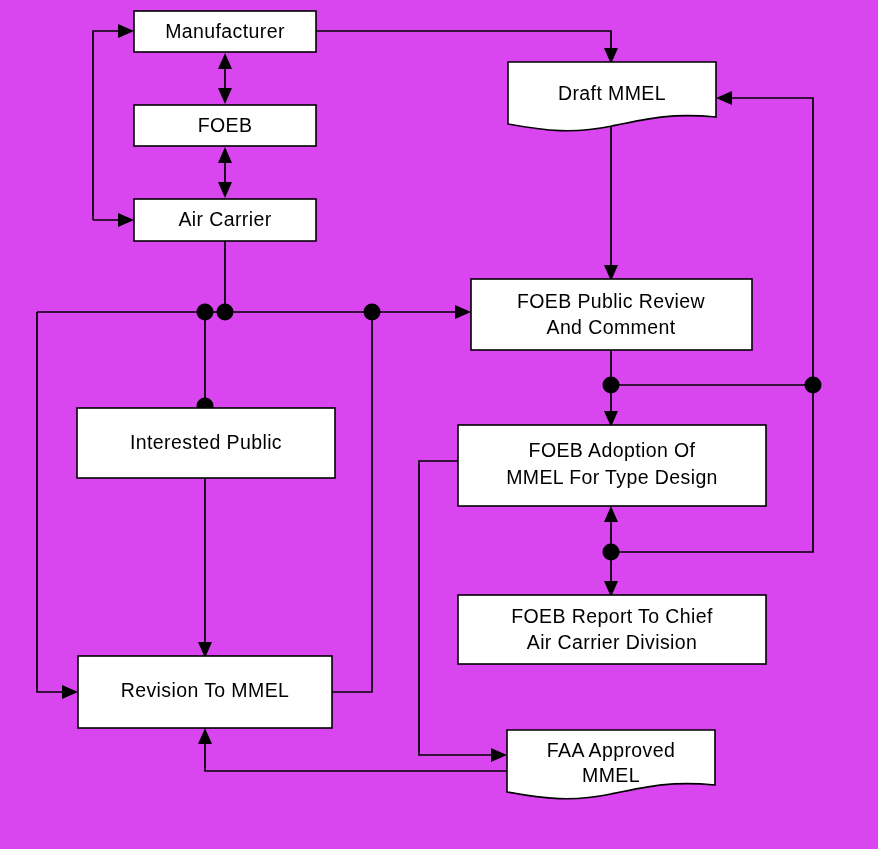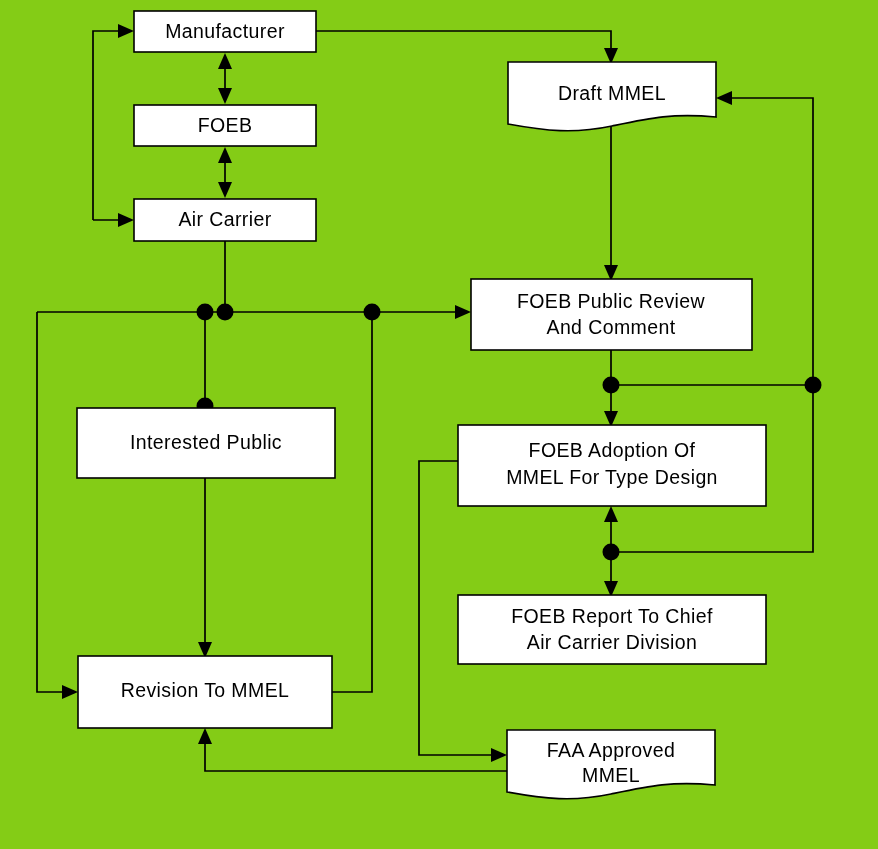--- a/index.html
+++ b/index.html
@@ -10,21 +10,21 @@
   body {
     width: 878px;
     height: 849px;
     font-family: "Liberation Sans", sans-serif;
     overflow: hidden;
   }
   #diagram-root {
     position: relative;
     width: 878px;
     height: 849px;
-    background: #84cc16;
+    background: #d946ef;
   }
   svg#flowchart {
     display: block;
     width: 878px;
     height: 849px;
   }
   .node-shape {
     fill: #ffffff;
     stroke: #000000;
     stroke-width: 1.6;

